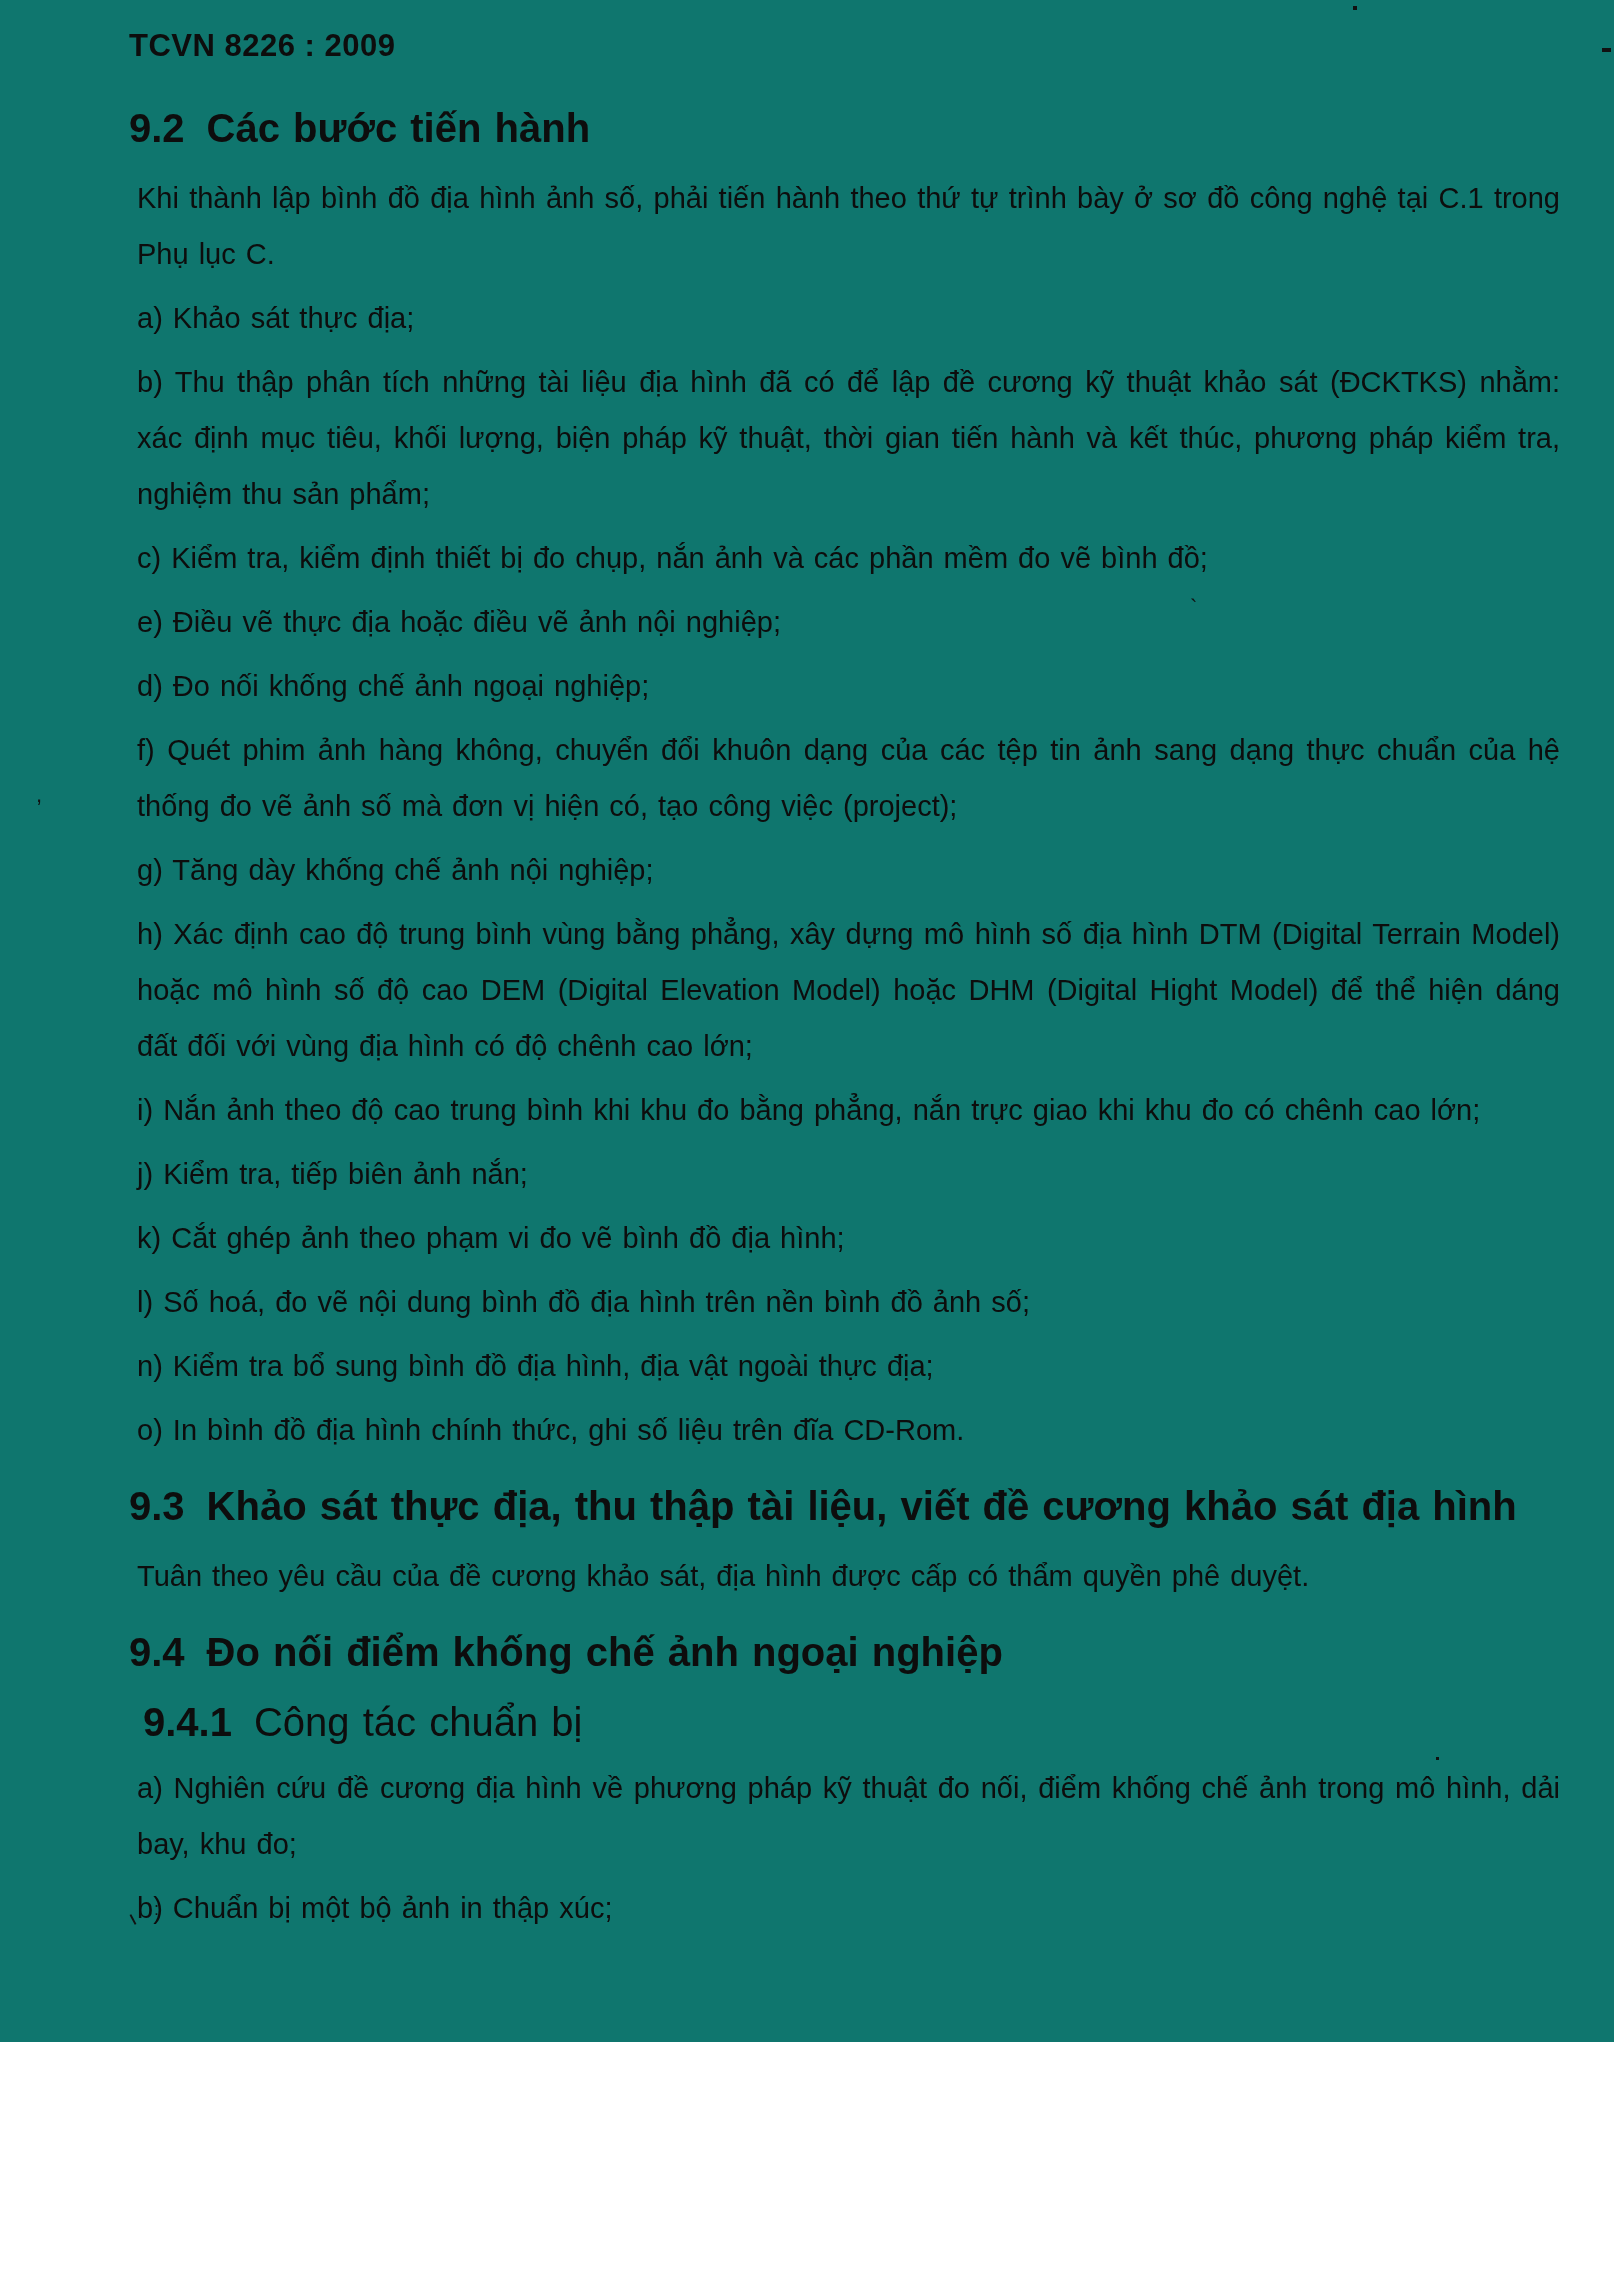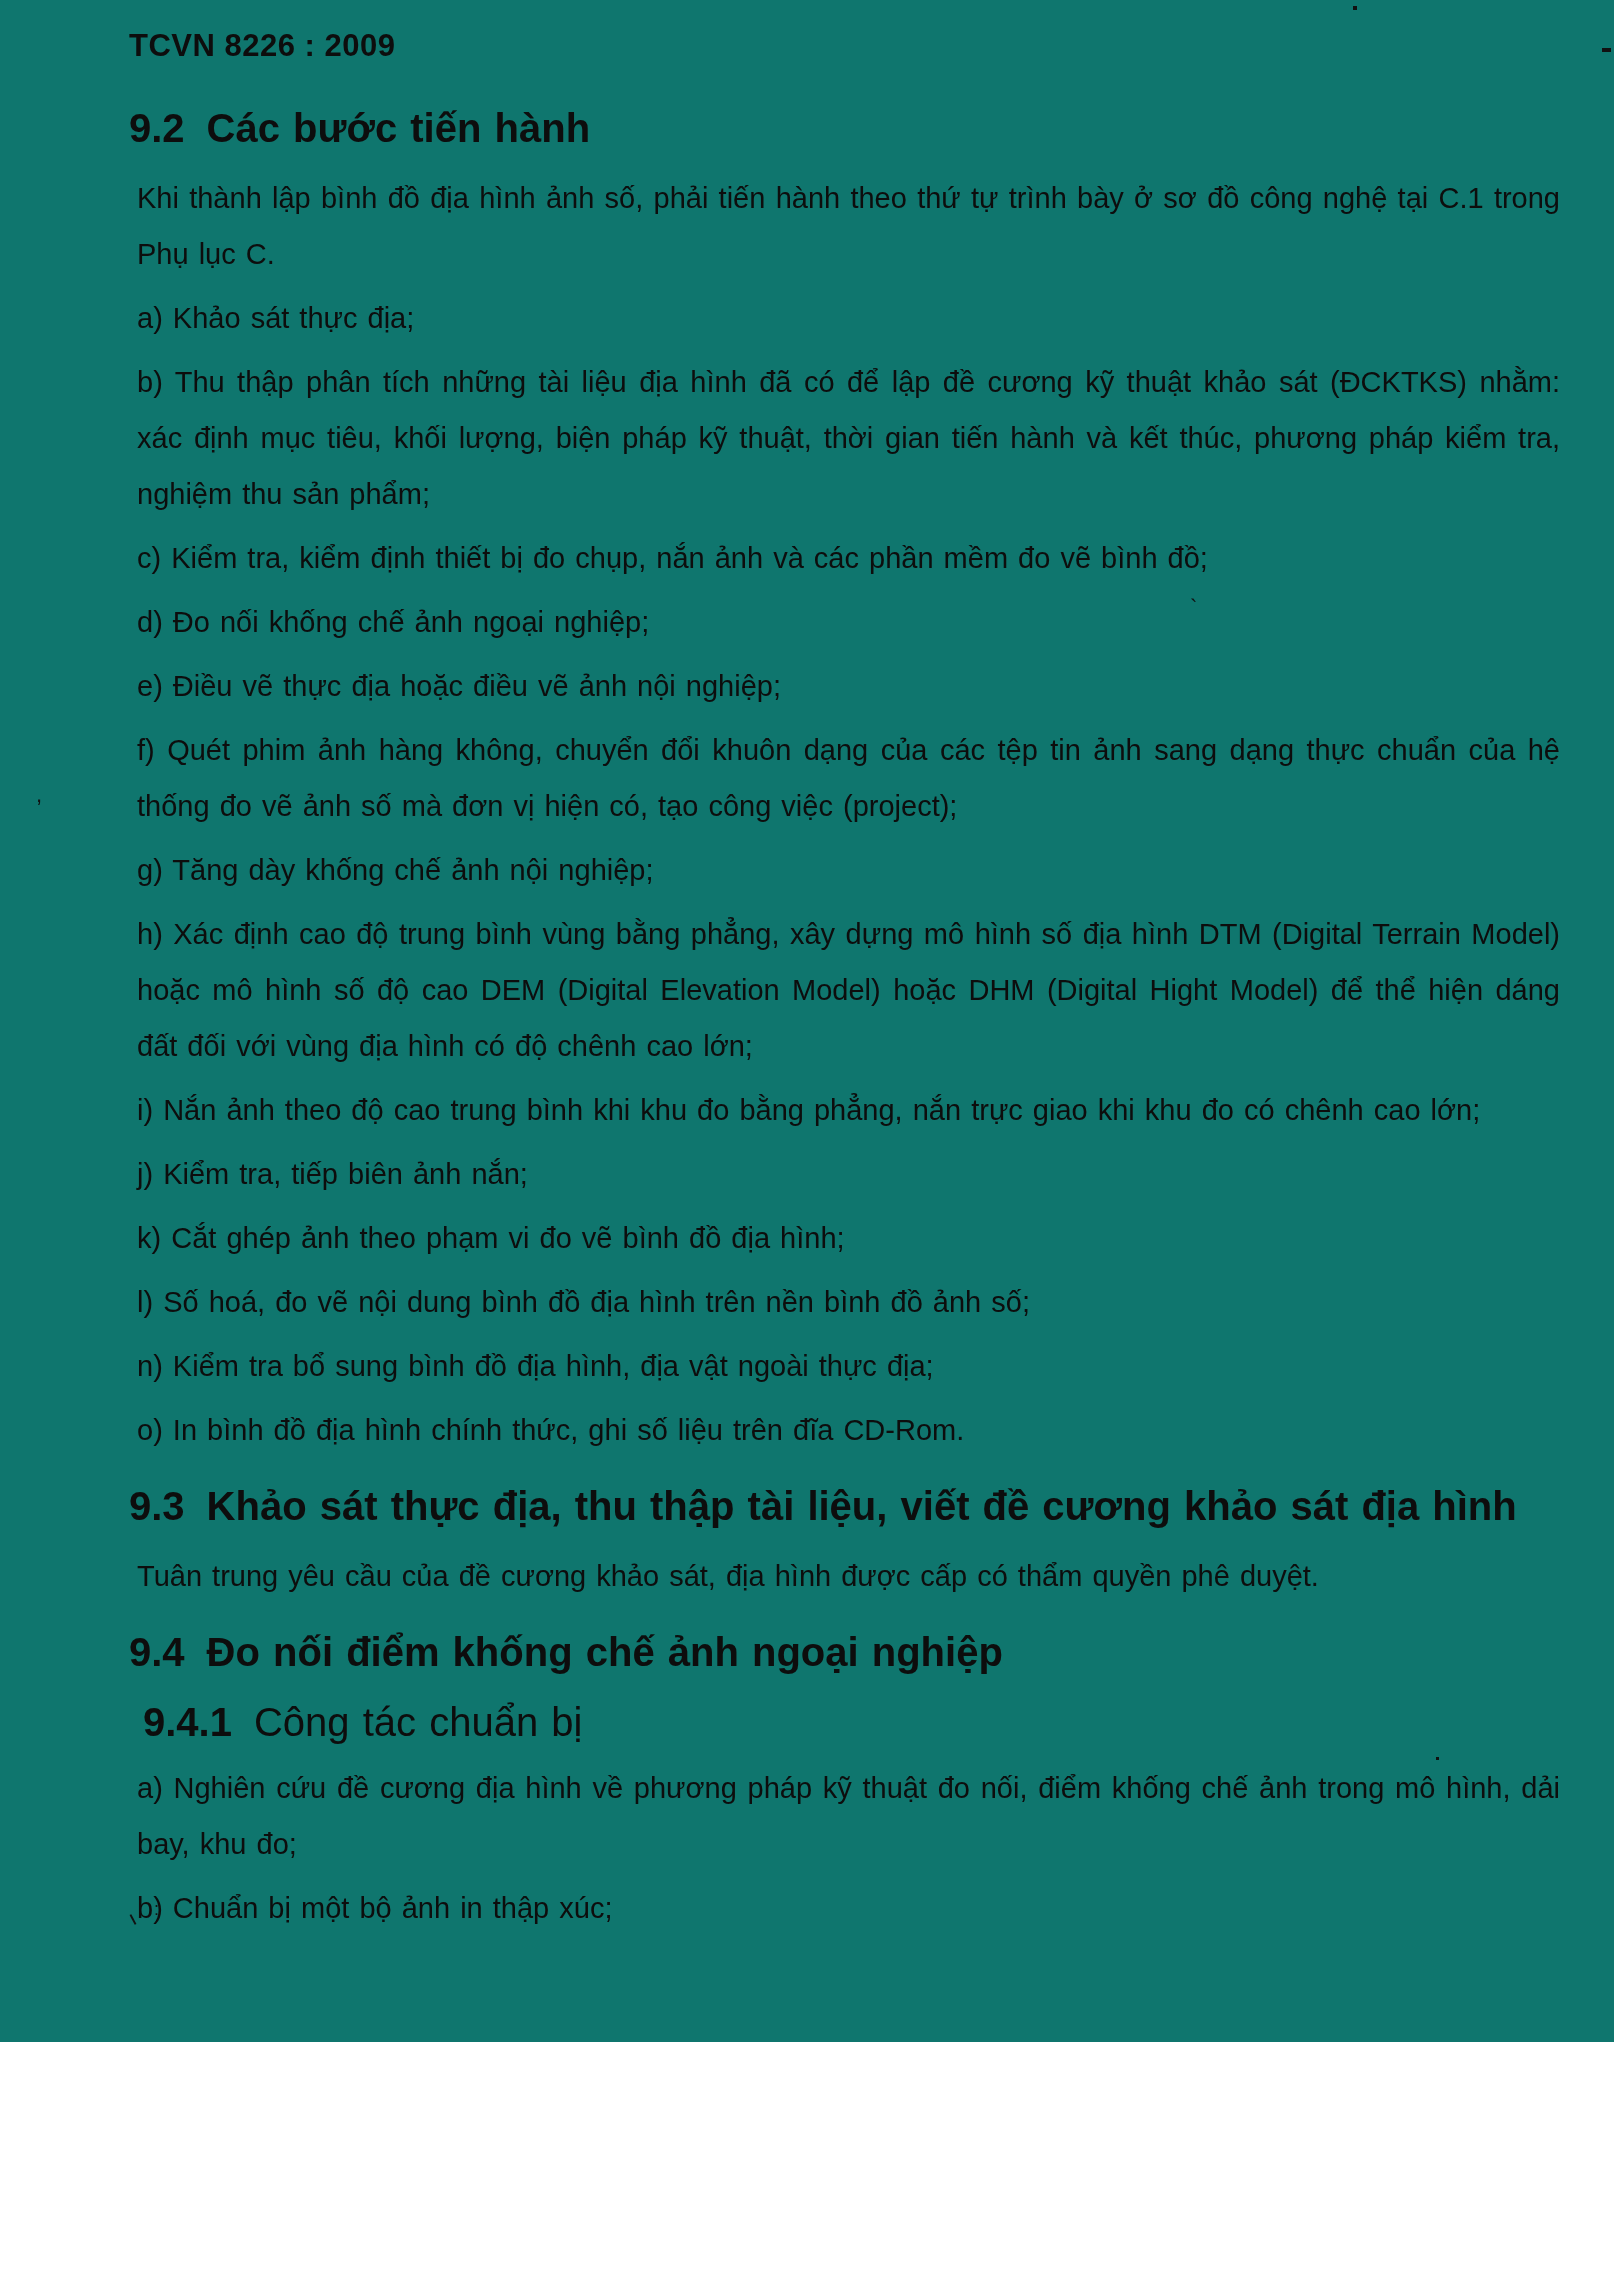--- a/index.html
+++ b/index.html
@@ -88,33 +88,33 @@
 <div id="page">
 
   <div id="doc-header">TCVN 8226 : 2009</div>
 
   <main id="doc-body">
       <h2 class="heading"><span class="num">9.2</span><span class="ttl">Các bước tiến hành</span></h2>
       <p class="para">Khi thành lập bình đồ địa hình ảnh số, phải tiến hành theo thứ tự trình bày ở sơ đồ công nghệ tại C.1 trong Phụ lục C.</p>
       <p class="item">a) Khảo sát thực địa;</p>
       <p class="item">b) Thu thập phân tích những tài liệu địa hình đã có để lập đề cương kỹ thuật khảo sát (ĐCKTKS) nhằm: xác định mục tiêu, khối lượng, biện pháp kỹ thuật, thời gian tiến hành và kết thúc, phương pháp kiểm tra, nghiệm thu sản phẩm;</p>
       <p class="item">c) Kiểm tra, kiểm định thiết bị đo chụp, nắn ảnh và các phần mềm đo vẽ bình đồ;</p>
+      <p class="item">e) Điều vẽ thực địa hoặc điều vẽ ảnh nội nghiệp;</p>
       <p class="item">d) Đo nối khống chế ảnh ngoại nghiệp;</p>
-      <p class="item">e) Điều vẽ thực địa hoặc điều vẽ ảnh nội nghiệp;</p>
       <p class="item">f)  Quét phim ảnh hàng không, chuyển đổi khuôn dạng của các tệp tin ảnh sang dạng thực chuẩn của hệ thống đo vẽ ảnh số mà đơn vị hiện có, tạo công việc (project);</p>
       <p class="item">g) Tăng dày khống chế ảnh nội nghiệp;</p>
       <p class="item">h) Xác định cao độ trung bình vùng bằng phẳng, xây dựng mô hình số địa hình DTM (Digital Terrain Model) hoặc mô hình số độ cao DEM (Digital Elevation Model) hoặc DHM (Digital Hight Model) để thể hiện dáng đất đối với vùng địa hình có độ chênh cao lớn;</p>
       <p class="item">i)  Nắn ảnh theo độ cao trung bình khi khu đo bằng phẳng, nắn trực giao khi khu đo có chênh cao lớn;</p>
       <p class="item">j)  Kiểm tra, tiếp biên ảnh nắn;</p>
       <p class="item">k) Cắt ghép ảnh theo phạm vi đo vẽ bình đồ địa hình;</p>
       <p class="item">l)  Số hoá, đo vẽ nội dung bình đồ địa hình trên nền bình đồ ảnh số;</p>
       <p class="item">n) Kiểm tra bổ sung bình đồ địa hình, địa vật ngoài thực địa;</p>
       <p class="item">o) In bình đồ địa hình chính thức, ghi số liệu trên đĩa CD-Rom.</p>
       <h2 class="heading gapped"><span class="num">9.3</span><span class="ttl">Khảo sát thực địa, thu thập tài liệu, viết đề cương khảo sát địa hình</span></h2>
-      <p class="para">Tuân trung yêu cầu của đề cương khảo sát, địa hình được cấp có thẩm quyền phê duyệt.</p>
+      <p class="para">Tuân theo yêu cầu của đề cương khảo sát, địa hình được cấp có thẩm quyền phê duyệt.</p>
       <h2 class="heading gapped"><span class="num">9.4</span><span class="ttl">Đo nối điểm khống chế ảnh ngoại nghiệp</span></h2>
       <h2 class="subheading"><span class="num">9.4.1</span><span class="ttl">Công tác chuẩn bị</span></h2>
       <p class="item">a) Nghiên cứu đề cương địa hình về phương pháp kỹ thuật đo nối, điểm khống chế ảnh trong mô hình, dải bay, khu đo;</p>
       <p class="item">b) Chuẩn bị một bộ ảnh in thập xúc;</p>
     </main>
 
   <div id="page-number">408</div>
 
   <div class="artifact" style="left:1353px; top:6px; width:4px; height:4px;"></div>
   <div class="artifact" style="left:1602px; top:48px; width:9px; height:4px;"></div>

